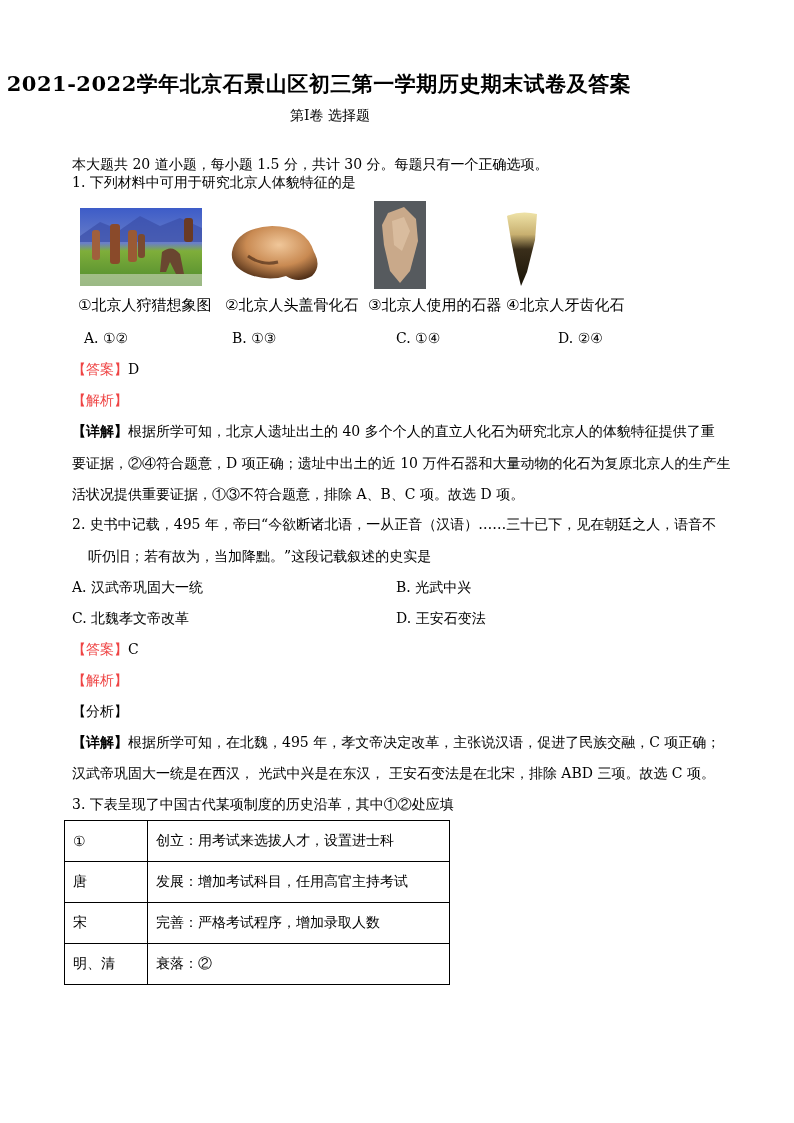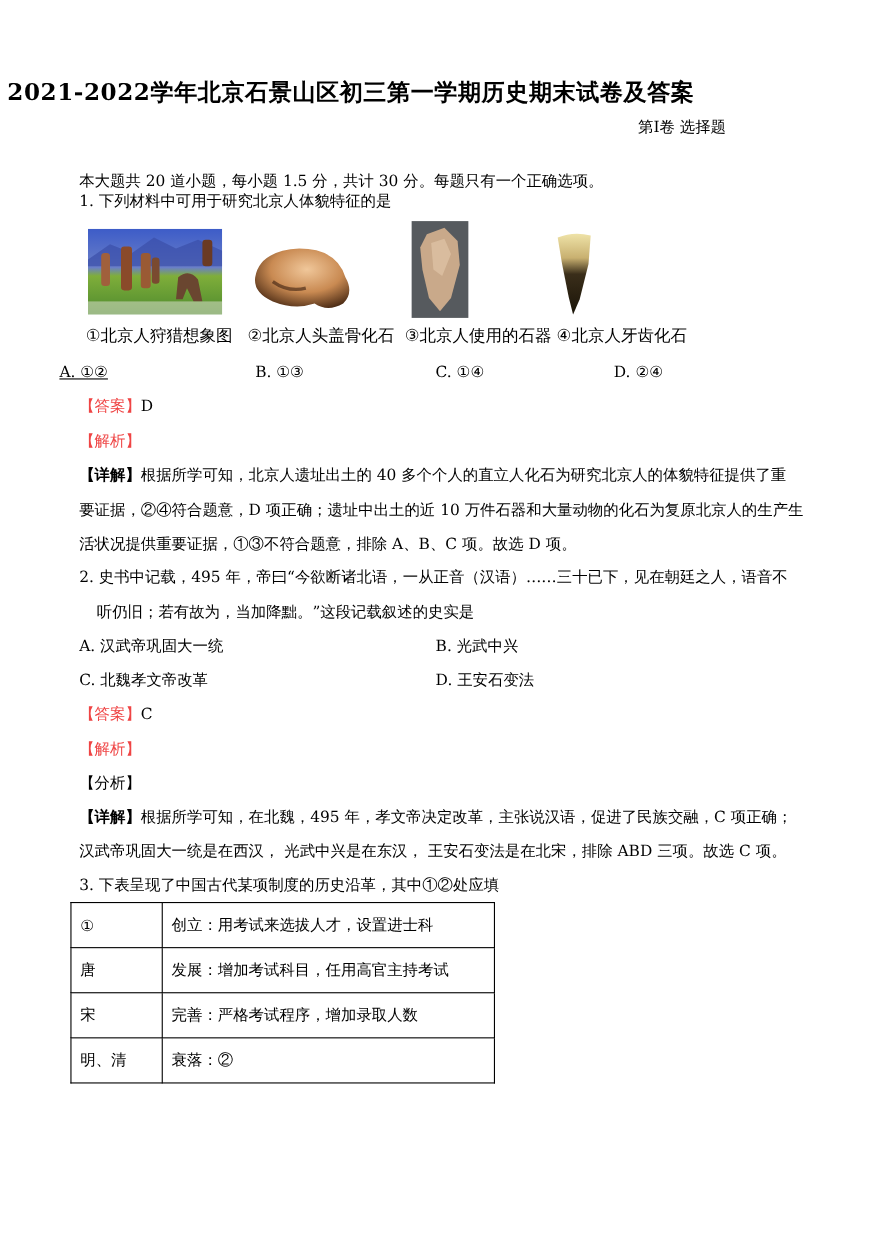--- a/index.html
+++ b/index.html
@@ -1,20 +1,20 @@
 <!DOCTYPE html>
 <html><head>
 <meta charset="utf-8">
 <style>
   html, body { margin: 0; padding: 0; background: #ffffff; }
   body { width: 794px; height: 1123px; position: relative; overflow: hidden;
          font-family: "DejaVu Serif", "Liberation Serif", serif; color: #000; }
   .abs { position: absolute; white-space: nowrap; }
   .title { left: 0; width: 638px; top: 70px; text-align: center; font-size: 21px; font-weight: bold; letter-spacing: 0.5px; }
-  .subtitle { left: 0; width: 660px; top: 107px; text-align: right; font-size: 14px; }
+  .subtitle { left: 0; width: 660px; top: 107px; text-align: center; font-size: 14px; }
   .line { font-size: 14px; left: 72px; }
   .blue { color: #ef4444; }
   .bold-br { font-weight: bold; }
   .fig { position: absolute; }
   .cap { position: absolute; font-size: 15px; font-family: "DejaVu Sans", "Liberation Sans", sans-serif; top: 296px; white-space: nowrap; }
   table.t3 { position: absolute; left: 64px; top: 820px; width: 386px; border-collapse: collapse; font-size: 14px; }
   table.t3 td { border: 1.5px solid #000; height: 40px; padding: 0 0 0 8px; vertical-align: middle; }
   table.t3 td.c1 { width: 74px; }
 </style>
 </head>
@@ -81,21 +81,21 @@
       </defs>
       <path d="M4 6 Q18 0 34 4 L32 30 L24 62 L18 76 L14 60 L8 30Z" fill="url(#tooth)"></path>
     </svg>
   </div>
 
   <div class="cap" style="left:78px;">①北京人狩猎想象图</div>
   <div class="cap" style="left:225px;text-align:center;">②北京人头盖骨化石</div>
   <div class="cap" style="left:368px;">③北京人使用的石器</div>
   <div class="cap" style="left:506px;">④北京人牙齿化石</div>
 
-  <div class="abs line" style="top:330px; left:54px;text-decoration:underline;">A. ①②</div>
+  <div class="abs line" style="top:330px; left:84px;">A. ①②</div>
   <div class="abs line" style="top:330px; left:232px;">B. ①③</div>
   <div class="abs line" style="top:330px; left:396px;">C. ①④</div>
   <div class="abs line" style="top:330px; left:558px;">D. ②④</div>
 
   <div class="abs line" style="top:361px;">
     <span class="blue">【答案】</span><span>D</span>
   </div>
   <div class="abs line blue" style="top:392px;">【解析】</div>
   <div class="abs line" style="top:423px;">
     <span class="bold-br">【详解】</span><span>根据所学可知，北京人遗址出土的 40 多个个人的直立人化石为研究北京人的体貌特征提供了重</span>

